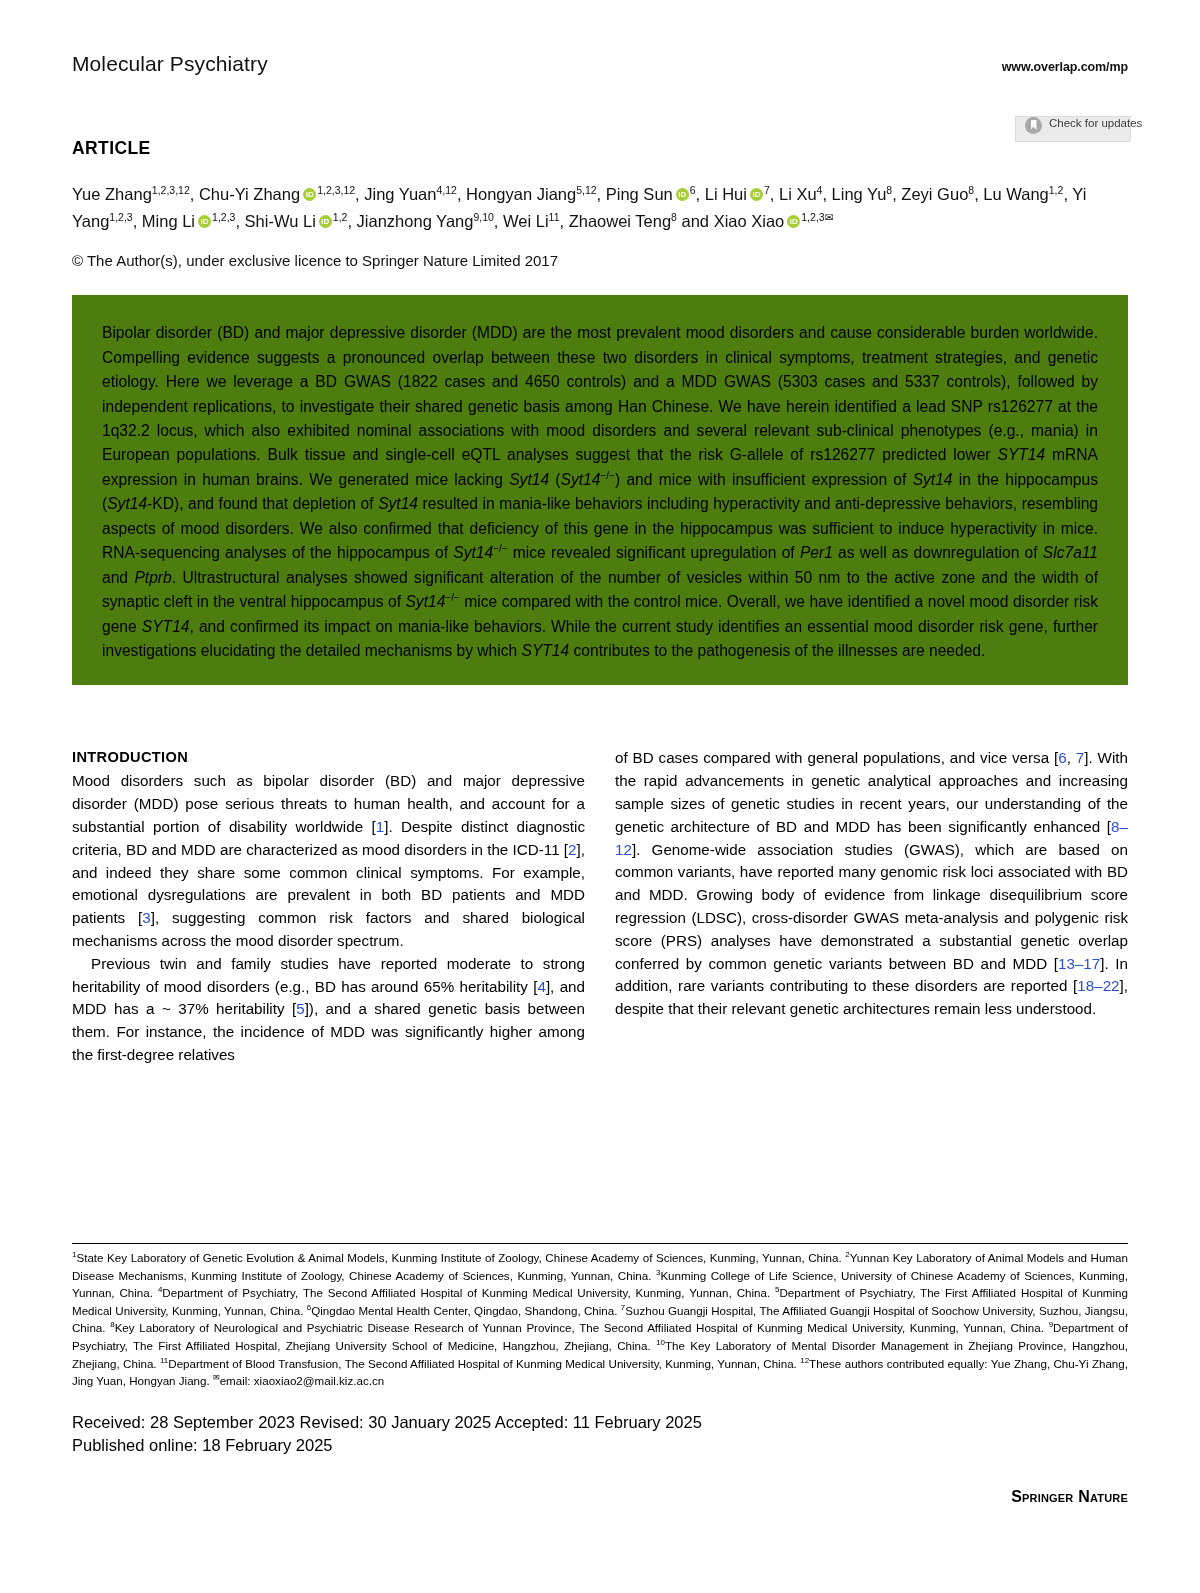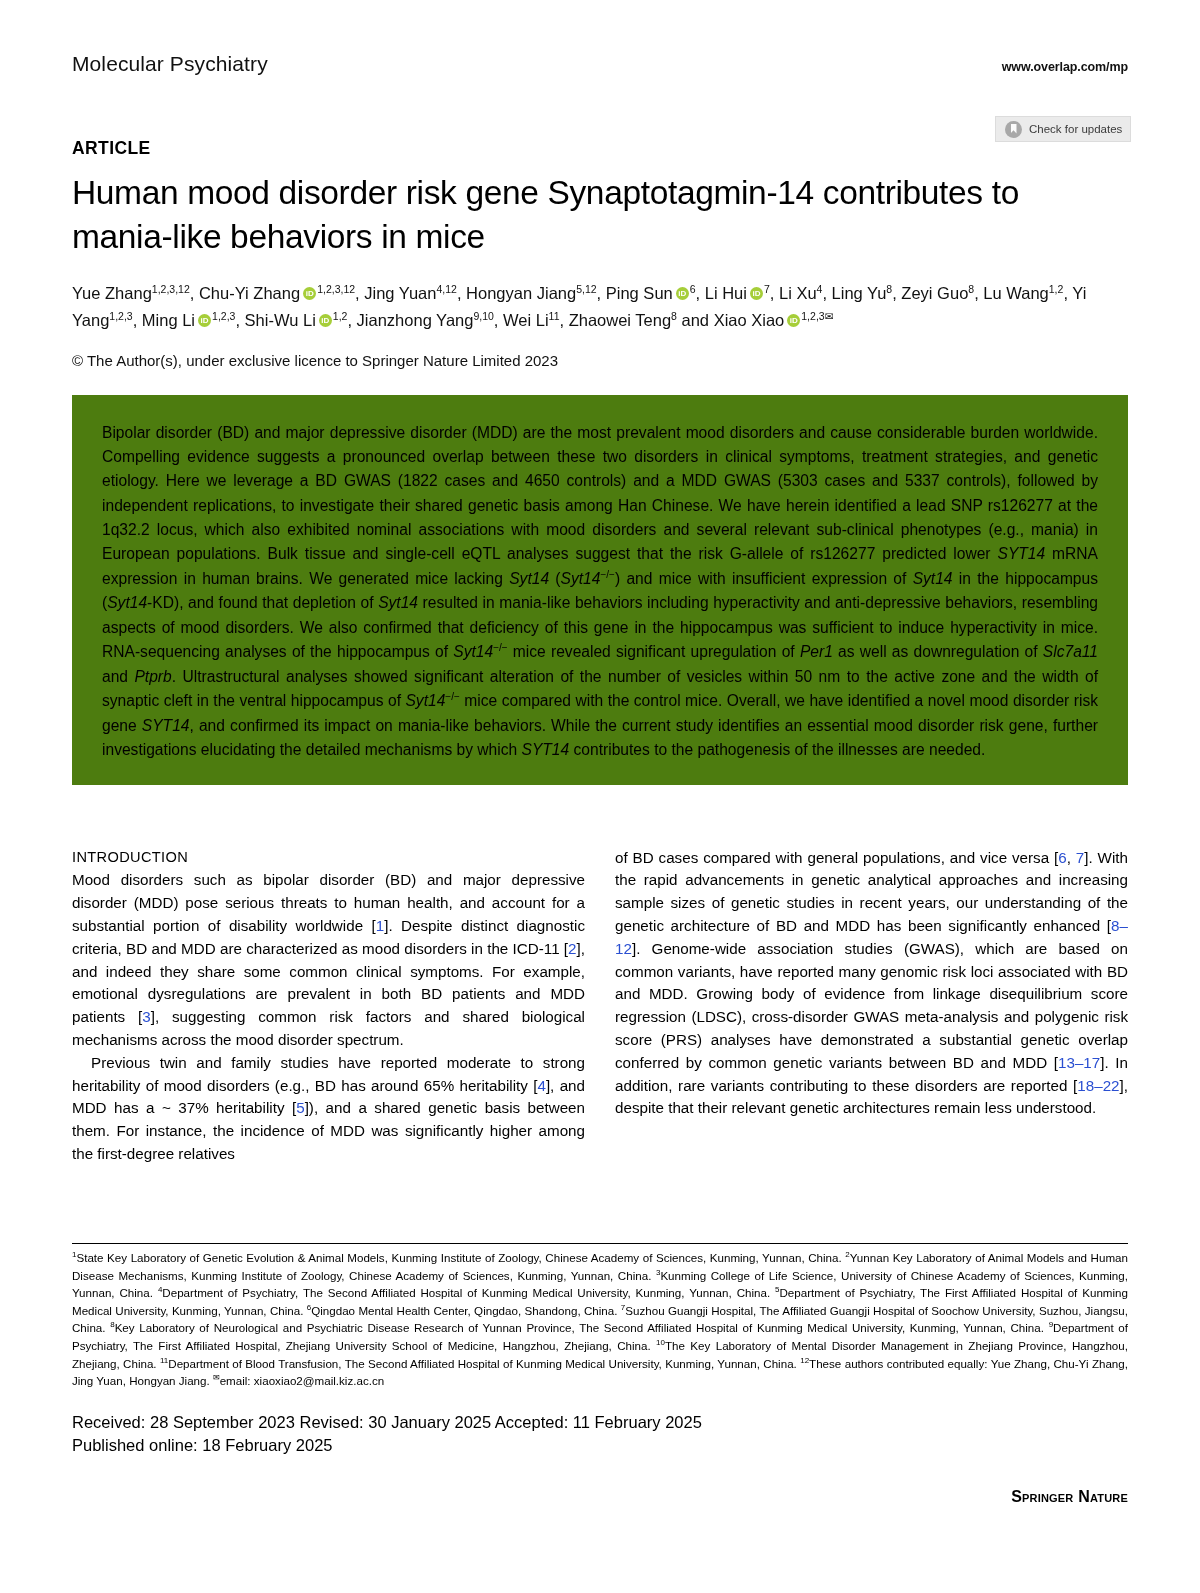--- a/index.html
+++ b/index.html
@@ -50,26 +50,25 @@
   .article-label {
     font-size: 17.5px;
     font-weight: bold;
     letter-spacing: 0.4px;
     color: #000;
   }
   .updates-badge {
     position: absolute;
     right: -3px;
     top: -22px;
-    width: 136px;
+    width: 116px;
     height: 26px;
     background: #ebebeb;
     border: 1px solid #dcdcdc;
     display: flex;
-    align-items: center;
     gap: 7px;
     padding-left: 9px;
     box-sizing: border-box;
   }
   .updates-badge .bk {
     width: 17px;
     height: 17px;
     border-radius: 50%;
     background: #a8a8a8;
     position: relative;
@@ -174,21 +173,21 @@
     gap: 30px;
   }
   .col {
     width: 513px;
     font-size: 15.2px;
     line-height: 1.50;
     text-align: justify;
     color: #000;
   }
   .section-heading {
-    font-weight: normal;
+    font-weight: bold;
     font-size: 14.6px;
     letter-spacing: 0.35px;
     margin: 0 0 1px 0;
   }
   .col p { margin: 0; }
   .col p.indent { text-indent: 19px; }
   a.ref {
     color: #2a4fd1;
     text-decoration: none;
   }
@@ -247,27 +246,26 @@
   </div>
 
   <div class="article-head">
     <div class="article-label">ARTICLE</div>
     <div class="updates-badge">
       <span class="bk"></span>
       <span class="btxt">Check for updates</span>
     </div>
   </div>
 
-  <h1 class="article-title">Human mood disorder risk gene Synaptotagmin-14 contributes to mania-like behaviors in mice</h1>
 
   <div class="authors">
     <span id="authors-slot"><span>Yue Zhang</span><sup>1,2,3,12</sup>, <span>Chu-Yi Zhang</span><span class="orcid"></span><sup>1,2,3,12</sup>, <span>Jing Yuan</span><sup>4,12</sup>, <span>Hongyan Jiang</span><sup>5,12</sup>, <span>Ping Sun</span><span class="orcid"></span><sup>6</sup>, <span>Li Hui</span><span class="orcid"></span><sup>7</sup>, <span>Li Xu</span><sup>4</sup>, <span>Ling Yu</span><sup>8</sup>, <span>Zeyi Guo</span><sup>8</sup>, <span>Lu Wang</span><sup>1,2</sup>, <span>Yi Yang</span><sup>1,2,3</sup>, <span>Ming Li</span><span class="orcid"></span><sup>1,2,3</sup>, <span>Shi-Wu Li</span><span class="orcid"></span><sup>1,2</sup>, <span>Jianzhong Yang</span><sup>9,10</sup>, <span>Wei Li</span><sup>11</sup>, <span>Zhaowei Teng</span><sup>8</sup> and <span>Xiao Xiao</span><span class="orcid"></span><sup>1,2,3</sup><sup class="envelope">✉</sup></span>
   </div>
 
-  <div class="copyright">© The Author(s), under exclusive licence to Springer Nature Limited 2023</div>
+  <div class="copyright">© The Author(s), under exclusive licence to Springer Nature Limited 2017</div>
 
   <div class="abstract-box">
     <p class="abstract-text"><span id="abstract-slot">Bipolar disorder (BD) and major depressive disorder (MDD) are the most prevalent mood disorders and cause considerable burden worldwide. Compelling evidence suggests a pronounced overlap between these two disorders in clinical symptoms, treatment strategies, and genetic etiology. Here we leverage a BD GWAS (1822 cases and 4650 controls) and a MDD GWAS (5303 cases and 5337 controls), followed by independent replications, to investigate their shared genetic basis among Han Chinese. We have herein identified a lead SNP rs126277 at the 1q32.2 locus, which also exhibited nominal associations with mood disorders and several relevant sub-clinical phenotypes (e.g., mania) in European populations. Bulk tissue and single-cell eQTL analyses suggest that the risk G-allele of rs126277 predicted lower <i>SYT14</i> mRNA expression in human brains. We generated mice lacking <i>Syt14</i> (<i>Syt14</i><sup style="font-size: 10px;">−/−</sup>) and mice with insufficient expression of <i>Syt14</i> in the hippocampus (<i>Syt14</i>-KD), and found that depletion of <i>Syt14</i> resulted in mania-like behaviors including hyperactivity and anti-depressive behaviors, resembling aspects of mood disorders. We also confirmed that deficiency of this gene in the hippocampus was sufficient to induce hyperactivity in mice. RNA-sequencing analyses of the hippocampus of <i>Syt14</i><sup style="font-size: 10px;">−/−</sup> mice revealed significant upregulation of <i>Per1</i> as well as downregulation of <i>Slc7a11</i> and <i>Ptprb</i>. Ultrastructural analyses showed significant alteration of the number of vesicles within 50 nm to the active zone and the width of synaptic cleft in the ventral hippocampus of <i>Syt14</i><sup style="font-size: 10px;">−/−</sup> mice compared with the control mice. Overall, we have identified a novel mood disorder risk gene <i>SYT14</i>, and confirmed its impact on mania-like behaviors. While the current study identifies an essential mood disorder risk gene, further investigations elucidating the detailed mechanisms by which <i>SYT14</i> contributes to the pathogenesis of the illnesses are needed.</span></p>
   </div>
 
   <div class="body-cols">
     <div class="col">
       <div class="section-heading">INTRODUCTION</div>
       <p><span>Mood disorders such as bipolar disorder (BD) and major depressive disorder (MDD) pose serious threats to human health, and account for a substantial portion of disability worldwide [</span><a class="ref" href="#">1</a><span>]. Despite distinct diagnostic criteria, BD and MDD are characterized as mood disorders in the ICD-11 [</span><a class="ref" href="#">2</a><span>], and indeed they share some common clinical symptoms. For example, emotional dysregulations are prevalent in both BD patients and MDD patients [</span><a class="ref" href="#">3</a><span>], suggesting common risk factors and shared biological mechanisms across the mood disorder spectrum.</span></p>
       <p class="indent"><span>Previous twin and family studies have reported moderate to strong heritability of mood disorders (e.g., BD has around 65% heritability [</span><a class="ref" href="#">4</a><span>], and MDD has a ~ 37% heritability [</span><a class="ref" href="#">5</a><span>]), and a shared genetic basis between them. For instance, the incidence of MDD was significantly higher among the first-degree relatives</span></p>

